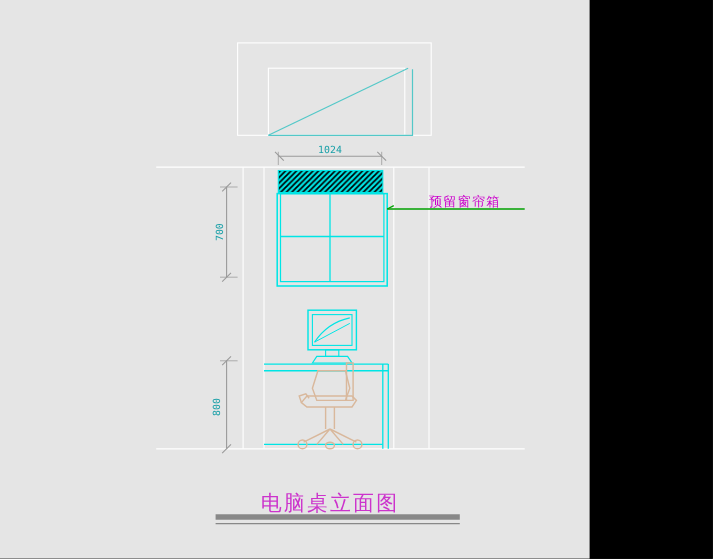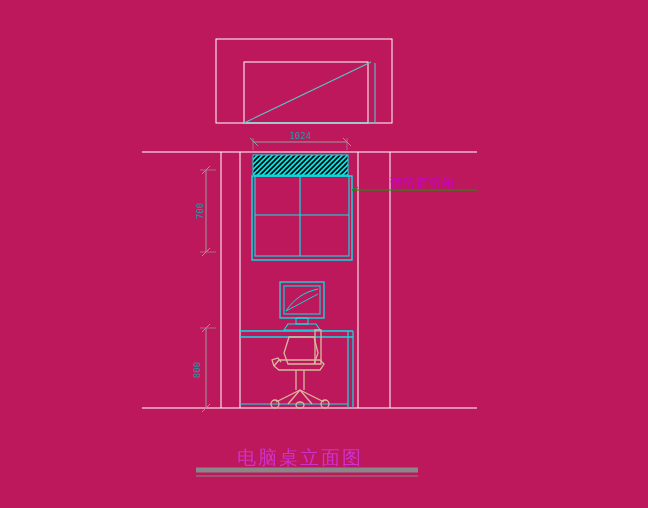--- a/index.html
+++ b/index.html
@@ -9,23 +9,23 @@
     background: #000000;
   }
   body {
     width: 648px;
     height: 508px;
     overflow: hidden;
     font-family: "DejaVu Sans", sans-serif;
   }
   #cad-canvas {
     position: relative;
-    width: 648px;
+    width: 536px;
     height: 508px;
-    background: #be185d;
+    background: #e5e5e5;
   }
   svg#drawing {
     position: absolute;
     left: 0;
     top: 0;
     width: 648px;
     height: 508px;
     display: block;
   }
   .dim-text {

